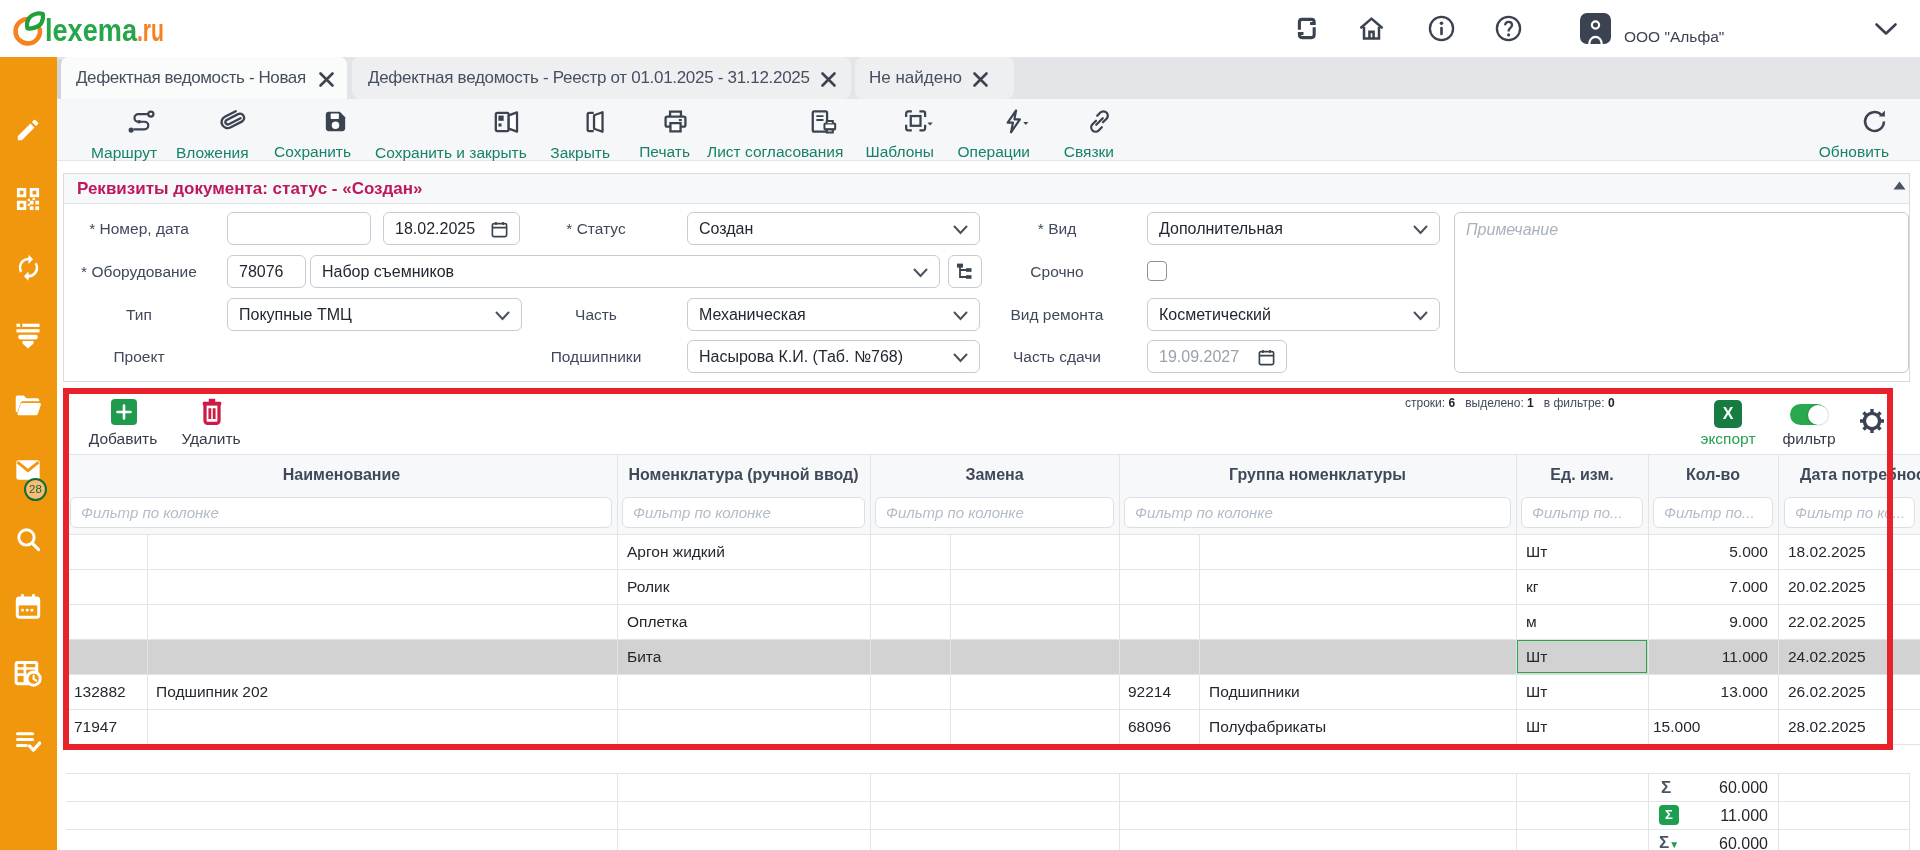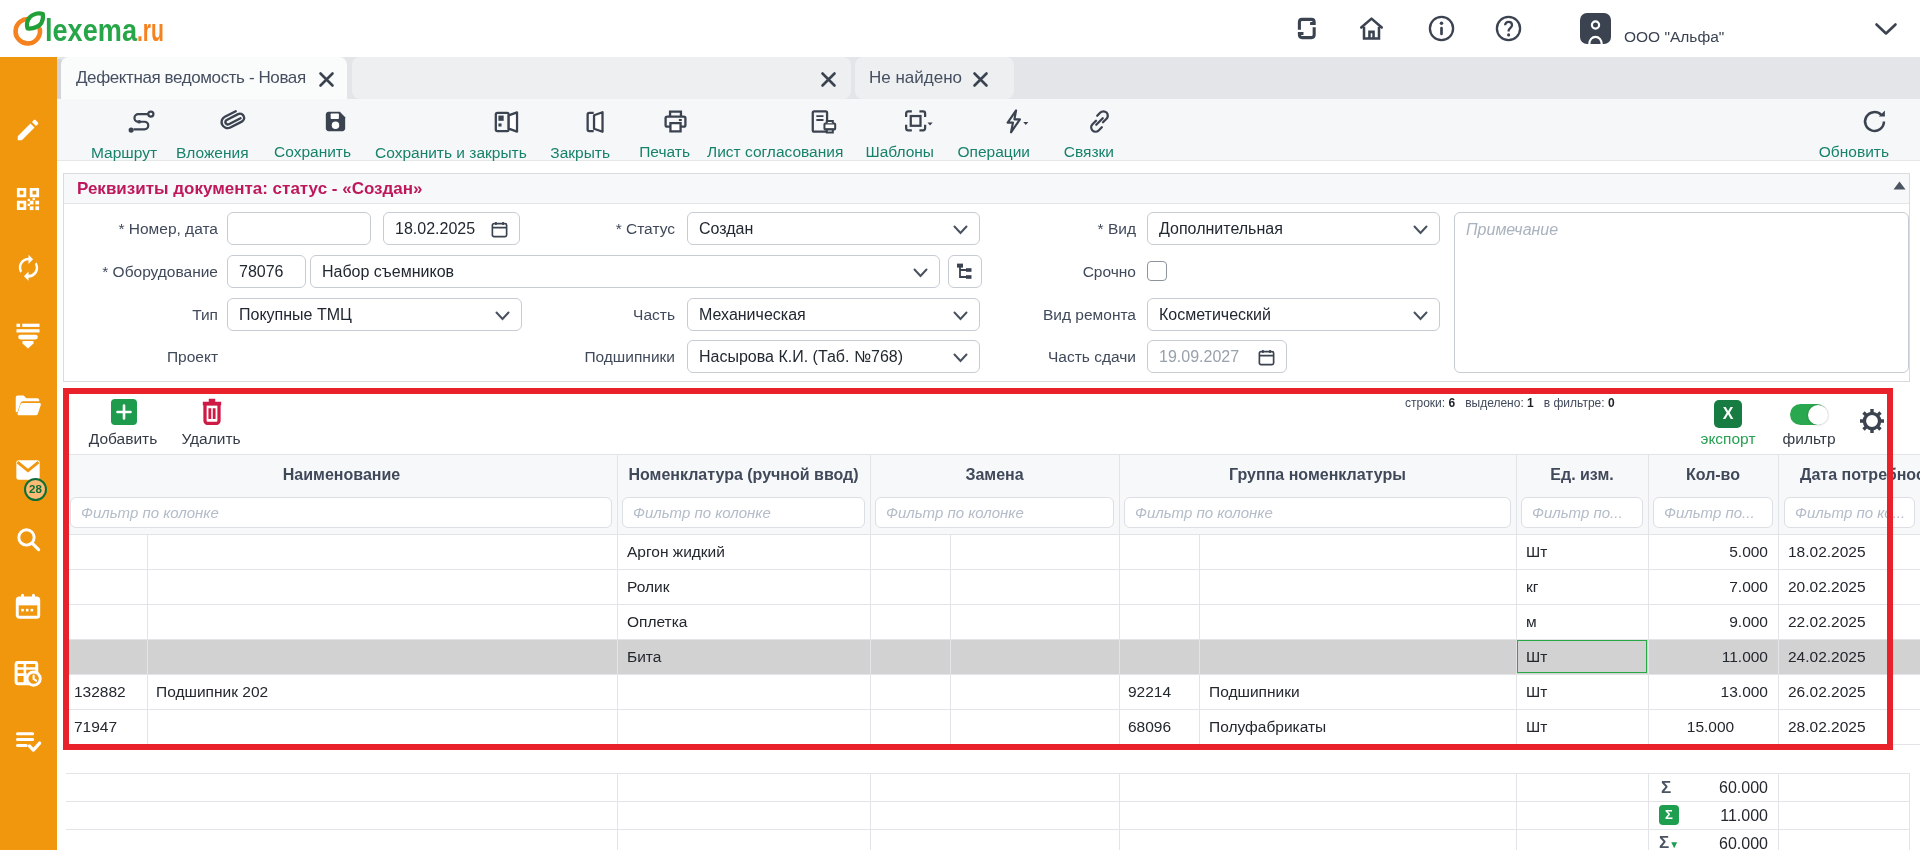--- a/index.html
+++ b/index.html
@@ -1,18 +1,18 @@
 <!DOCTYPE html>
 <html lang="ru"><head><meta charset="utf-8">
 <style>
 *{margin:0;padding:0;box-sizing:border-box}
 html,body{width:1920px;height:850px;background:#fff;font-family:"Liberation Sans",sans-serif;overflow:hidden}
 #page{position:relative;width:1920px;height:702px;background:#fff}
 .abs{position:absolute}
-.lbl{position:absolute;font-size:15.5px;color:#40495a;text-align:right;line-height:33px;height:33px;white-space:nowrap}
+.lbl{position:absolute;font-size:15.5px;color:#40495a;text-align:center;line-height:33px;height:33px;white-space:nowrap}
 .fld{position:absolute;height:33px;border:1px solid #c6ccd4;border-radius:6px;background:#fff;font-size:16px;color:#222831;line-height:31px;padding-left:11px;white-space:nowrap;overflow:hidden}
 .fld .chev{position:absolute;right:11px;top:12px}
 .fld .cal{position:absolute;right:10px;top:7px}
 .ph{color:#a9b2bf;font-style:italic}
 .gtx{color:#98a1ac}
 .vline{position:absolute;width:1px;background:#e2e4e7}
 .hline{position:absolute;height:1px;background:#e2e4e7}
 .cell{position:absolute;font-size:15.5px;color:#23272e;line-height:35px;white-space:nowrap}
 .hcell{position:absolute;font-size:16px;font-weight:bold;color:#40495a;text-align:center;line-height:41px;white-space:nowrap}
 .fbox{position:absolute;height:31px;border:1px solid #dcdfe3;border-radius:6px;background:#fff;font-size:15px;font-style:italic;color:#b3bcc8;line-height:29px;padding-left:10px;white-space:nowrap;overflow:hidden}
@@ -89,21 +89,21 @@
   <path d="M7.2 18.2h9.6v2.2L12 24.6 7.2 20.4z" fill="#fff"></path>
 </svg>
 <svg class="abs" style="left:13px;top:390px" width="30" height="30" viewBox="0 0 24 24">
   <path d="M2.2 17.5V6c0-.9.7-1.6 1.6-1.6h4.8l2 2.1h8.8c.9 0 1.6.7 1.6 1.6v.9H8c-.9 0-1.7.6-2 1.5l-2.6 7.5c-.5-.1-1.2-.7-1.2-.5z" fill="#fff"></path>
   <path d="M8.1 10.4h13.2c.7 0 1.2.7 1 1.4l-2.4 7.2c-.2.6-.8 1.1-1.5 1.1H4.6c-.7 0-1.2-.7-1-1.4L6 11.5c.2-.6.8-1.1 1.5-1.1z" fill="#fff"></path>
 </svg>
 <svg class="abs" style="left:14px;top:456px" width="28" height="28" viewBox="0 0 24 24">
   <rect x="2" y="3.6" width="20" height="16.8" rx="2" fill="#fff"></rect>
   <path d="M3 5.2 12 12.6 21 5.2" fill="none" stroke="#f0970e" stroke-width="2.4"></path>
 </svg>
-<div class="abs" style="left:24px;top:478px;width:23px;height:23px;border-radius:50%;background:#fdba74;border:2px solid #0e6e38;z-index:5;text-align:center;font-size:11.5px;font-weight:bold;color:#0e6e38;line-height:19px">28</div>
+<div class="abs" style="left:24px;top:478px;width:23px;height:23px;border-radius:50%;background:#fdba74;border:2px solid #0e6e38;z-index:5;text-align:center;font-size:11.5px;font-weight:normal;color:#0e6e38;line-height:19px">28</div>
 <svg class="abs" style="left:15px;top:526px" width="27" height="27" viewBox="0 0 24 24">
   <circle cx="10.2" cy="10.2" r="6.8" fill="none" stroke="#fff" stroke-width="2.6"></circle>
   <path d="M15.2 15.2 21 21" stroke="#fff" stroke-width="2.8" stroke-linecap="round"></path>
 </svg>
 <svg class="abs" style="left:14px;top:593px" width="28" height="28" viewBox="0 0 24 24">
   <path d="M7.3 2v3.4M16.7 2v3.4" stroke="#fff" stroke-width="2.6" stroke-linecap="round"></path>
   <rect x="2.8" y="4.2" width="18.4" height="16.6" rx="1.8" fill="none" stroke="#fff" stroke-width="2.5"></rect>
   <rect x="2.8" y="4.2" width="18.4" height="6.4" fill="#fff"></rect>
   <rect x="6.2" y="13.6" width="2.2" height="2.2" fill="#fff"></rect>
       <rect x="10.2" y="13.6" width="2.2" height="2.2" fill="#fff"></rect>
@@ -122,20 +122,21 @@
 
 <div class="abs" id="tabstrip" style="left:57px;top:57px;width:1863px;height:42px;background:#e3e5e8"></div>
 <div class="abs" style="left:57px;top:59px;width:5px;height:40px;background:#d2d4d7;border-radius:3px"></div>
 <div class="abs" id="tab1" style="left:61px;top:57px;width:286px;height:42px;background:#fafbfb;border-radius:8px 8px 0 0"></div>
 <div class="abs" id="tab2" style="left:352px;top:57px;width:499px;height:42px;background:#edeff1;border-radius:8px"></div>
 <div class="abs" id="tab3" style="left:855px;top:57px;width:159px;height:42px;background:#edeff1;border-radius:8px"></div>
 <div class="abs" style="left:76px;top:68px;font-size:17px;letter-spacing:-0.4px;color:#454f60">Дефектная ведомость - Новая</div>
 <svg class="abs" style="left:318px;top:71px" width="17" height="17" viewBox="0 0 17 17">
       <path d="M2.5 2.5 14.5 14.5M14.5 2.5 2.5 14.5" stroke="#3b4351" stroke-width="2.6" stroke-linecap="round"></path>
     </svg>
+<div class="abs" style="left:368px;top:68px;font-size:17px;letter-spacing:-0.3px;color:#454f60">Дефектная ведомость - Реестр от 01.01.2025 - 31.12.2025</div>
 <svg class="abs" style="left:820px;top:71px" width="17" height="17" viewBox="0 0 17 17">
       <path d="M2.5 2.5 14.5 14.5M14.5 2.5 2.5 14.5" stroke="#3b4351" stroke-width="2.6" stroke-linecap="round"></path>
     </svg>
 <div class="abs" style="left:869px;top:68px;font-size:17px;color:#454f60">Не найдено</div>
 <svg class="abs" style="left:972px;top:71px" width="17" height="17" viewBox="0 0 17 17">
       <path d="M2.5 2.5 14.5 14.5M14.5 2.5 2.5 14.5" stroke="#3b4351" stroke-width="2.6" stroke-linecap="round"></path>
     </svg>
 
 <div class="abs" id="toolbar" style="left:57px;top:99px;width:1863px;height:62px;background:#f6f7f8;border-bottom:1px solid #e4e6e8"></div>
 
@@ -351,21 +352,21 @@
 <div class="cell" style="left:156px;top:674px">Подшипник 202</div>
 <div class="cell" style="left:1128px;top:674px">92214</div>
 <div class="cell" style="left:1209px;top:674px">Подшипники</div>
 <div class="cell" style="left:1526px;top:674px">Шт</div>
 <div class="cell" style="left:1653px;top:674px;width:115px;text-align:right">13.000</div>
 <div class="cell" style="left:1788px;top:674px">26.02.2025</div>
 <div class="cell" style="left:74px;top:709px">71947</div>
 <div class="cell" style="left:1128px;top:709px">68096</div>
 <div class="cell" style="left:1209px;top:709px">Полуфабрикаты</div>
 <div class="cell" style="left:1526px;top:709px">Шт</div>
-<div class="cell" style="left:1653px;top:709px;width:115px;text-align:center">15.000</div>
+<div class="cell" style="left:1653px;top:709px;width:115px;text-align:left">15.000</div>
 <div class="cell" style="left:1788px;top:709px">28.02.2025</div>
 
 <div class="vline" style="left:617px;top:454px;height:80px"></div>
 <div class="vline" style="left:870px;top:454px;height:80px"></div>
 <div class="vline" style="left:1119px;top:454px;height:80px"></div>
 <div class="vline" style="left:1516px;top:454px;height:80px"></div>
 <div class="vline" style="left:1648px;top:454px;height:80px"></div>
 <div class="vline" style="left:1778px;top:454px;height:80px"></div>
 <div class="vline" style="left:147px;top:534px;height:210px"></div>
 <div class="vline" style="left:617px;top:534px;height:210px"></div>

